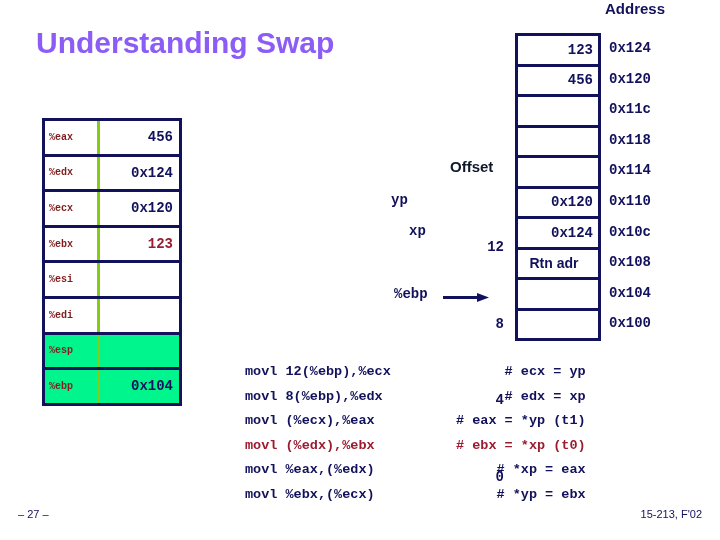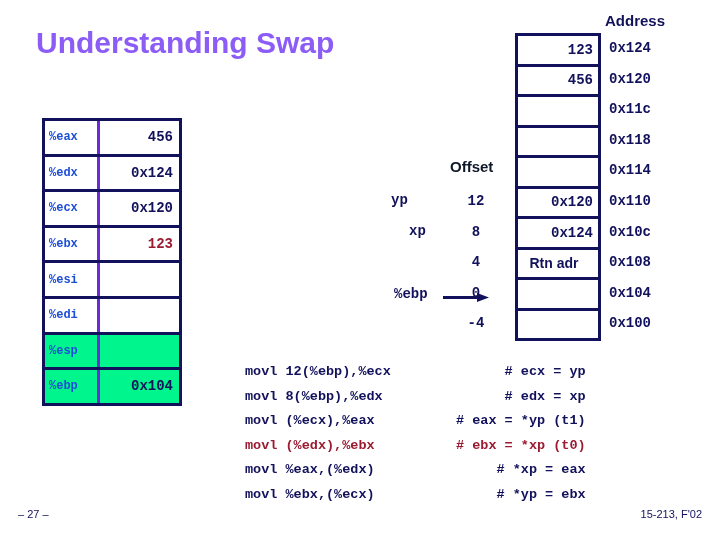--- a/index.html
+++ b/index.html
@@ -26,21 +26,21 @@
     font-weight: bold;
     color: #8b5cf6;
     letter-spacing: 0px;
     white-space: nowrap;
   }
 
   
   #address-header {
     position: absolute;
     left: 605px;
-    top: 12px;
+    top: 0;
     font-family: "Liberation Sans", sans-serif;
     font-size: 15px;
     font-weight: bold;
     color: #12115B;
     white-space: nowrap;
   }
 
   
   #offset-header {
     position: absolute;
@@ -64,29 +64,29 @@
     box-sizing: border-box;
   }
   .reg-row {
     display: flex;
     height: 35.6px;
     border-bottom: 3px solid #12115B;
     box-sizing: border-box;
   }
   .reg-name {
     width: 55px;
-    border-right: 3px solid #6d28d9;
+    border-right: 3px solid #84cc16;
     box-sizing: border-box;
     display: flex;
     align-items: center;
     padding-left: 4px;
     font-family: "Liberation Mono", monospace;
-    font-size: 12px;
-    font-weight: bold;
-    color: #1d4ed8;
+    font-size: 10px;
+    font-weight: bold;
+    color: #7f1d1d;
   }
   .reg-val {
     flex: 1;
     box-sizing: border-box;
     display: flex;
     align-items: center;
     justify-content: flex-end;
     padding-right: 6px;
     font-family: "Liberation Mono", monospace;
     font-size: 14px;
@@ -146,26 +146,27 @@
   
   #offset-col {
     position: absolute;
     left: 448px;
     top: 186px;
     width: 56px;
   }
   .off-item {
     height: 30.5px;
     line-height: 30.5px;
-    text-align: center;
-    font-family: "Liberation Mono", monospace;
-    font-size: 14px;
-    font-weight: bold;
-    color: #12115B;
-    white-space: nowrap;
+    text-align: right;
+    font-family: "Liberation Mono", monospace;
+    font-size: 14px;
+    font-weight: bold;
+    color: #12115B;
+    white-space: nowrap;
+    margin-top: 46px;
   }
 
   
   .var-label {
     position: absolute;
     font-family: "Liberation Mono", monospace;
     font-size: 14px;
     font-weight: bold;
     color: #12115B;
     white-space: nowrap;

